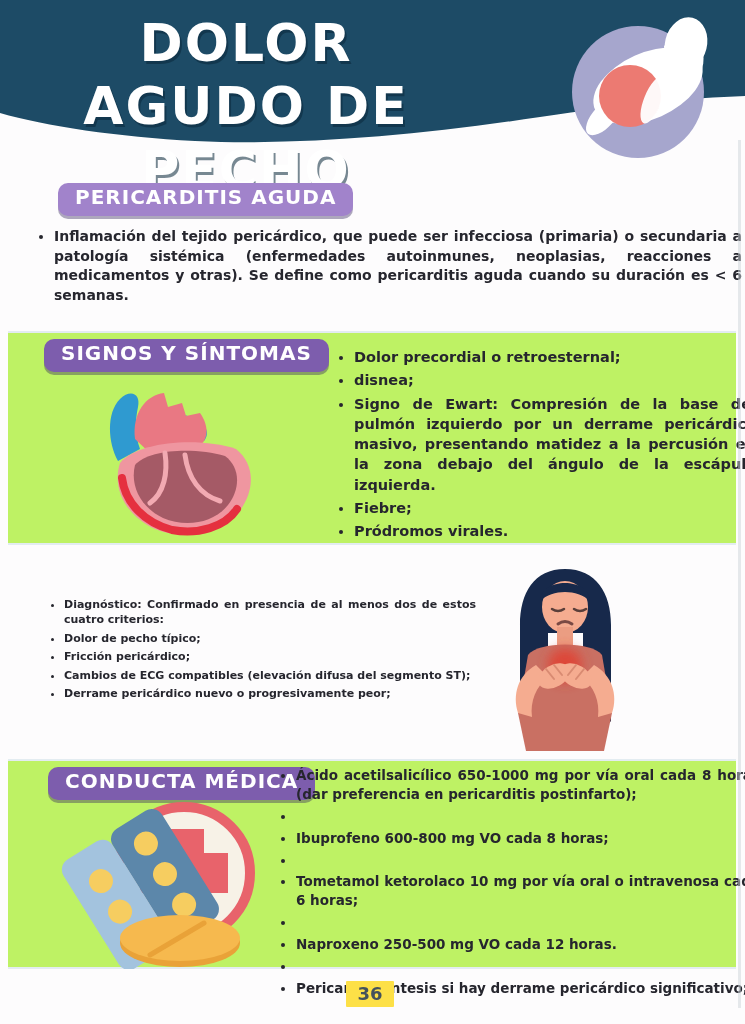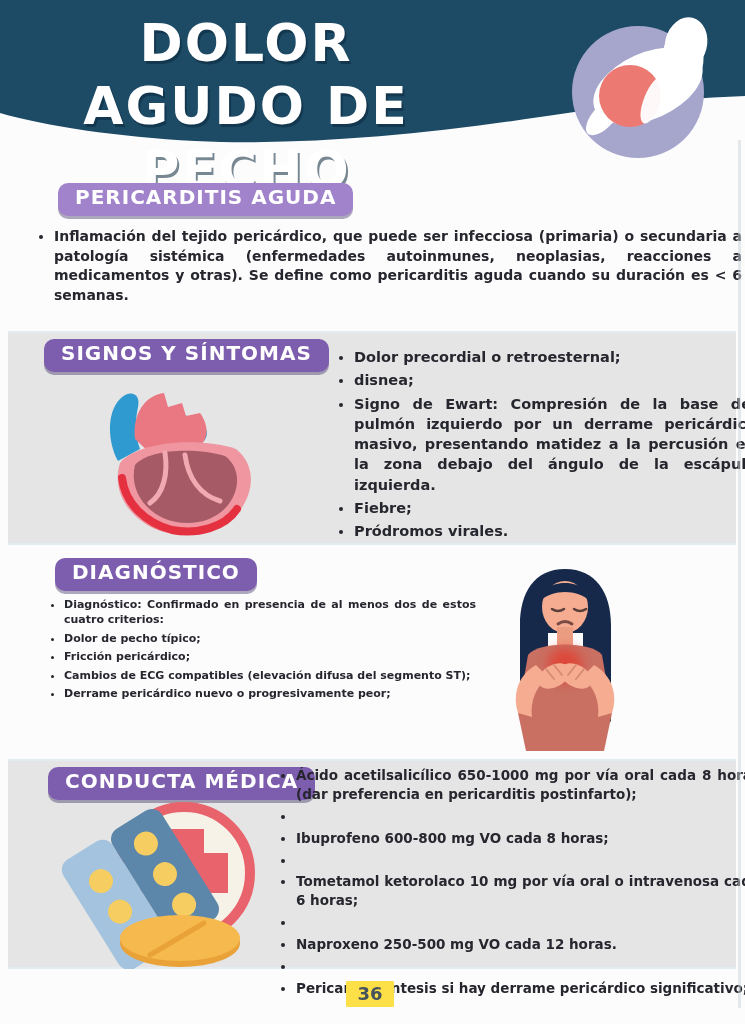--- a/index.html
+++ b/index.html
@@ -18,21 +18,21 @@
   .hero-illu{position:absolute;left:566px;top:4px;}
   
   .badge{
     position:absolute;display:inline-block;color:#ffffff;font-weight:bold;
     font-size:20px;letter-spacing:1px;padding:2px 17px 7px;border-radius:10px;
     box-shadow:0 3px 0 rgba(52,40,92,.4);white-space:nowrap;
   }
   .badge.light{background:#a183cb;}
   .badge.dark{background:#7d5dad;}
   
-  .band{position:absolute;left:8px;width:728px;background:#e5e5e5;
+  .band{position:absolute;left:8px;width:728px;background:#bef264;
     border-top:2px solid #e3ecf1;border-bottom:2px solid #e3ecf1;box-sizing:border-box;}
   .band-signos{top:331px;height:214px;}
   .band-conducta{top:759px;height:210px;}
   .group{position:absolute;}
   
   ul.bullets{margin:0;padding-left:20px;list-style:disc outside;}
   ul.bullets li{font-weight:bold;line-height:1.4;margin-bottom:3px;text-align:justify;}
   .intro-list{position:absolute;left:34px;top:227px;width:688px;font-size:14px;}
   .signos-list{position:absolute;left:326px;top:14px;width:402px;font-size:14.5px;}
   .diag-list{position:absolute;left:44px;top:52px;width:412px;font-size:11px;}
@@ -94,21 +94,20 @@
 
     <li>Dolor precordial o retroesternal;</li>
         <li>disnea;</li>
         <li>Signo de Ewart: Compresión de la base del pulmón izquierdo por un derrame pericárdico masivo, presentando matidez a la percusión en la zona debajo del ángulo de la escápula izquierda.</li>
         <li>Fiebre;</li>
         <li>Pródromos virales.</li>
       </ul>
   </div>
 
   <div class="group" style="left:0;top:545px;width:745px;height:214px;">
-    <div class="badge dark" style="left:55px;top:13px;">DIAGNÓSTICO</div>
 
     <ul class="bullets diag-list">
 
     <li>Diagnóstico: Confirmado en presencia de al menos dos de estos cuatro criterios:</li>
         <li>Dolor de pecho típico;</li>
         <li>Fricción pericárdico;</li>
         <li>Cambios de ECG compatibles (elevación difusa del segmento ST);</li>
         <li>Derrame pericárdico nuevo o progresivamente peor;</li>
       </ul>
 

